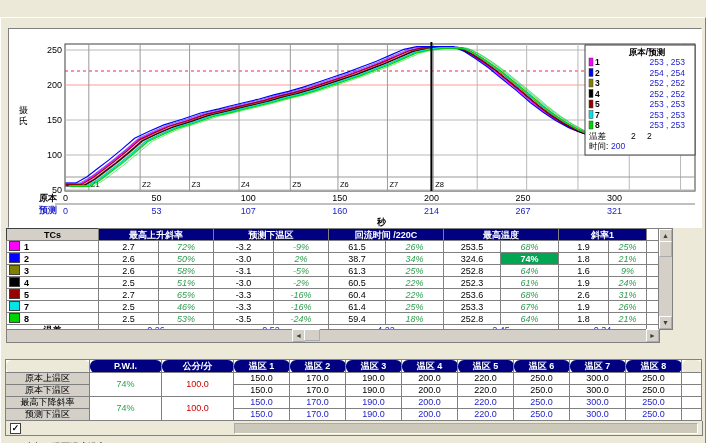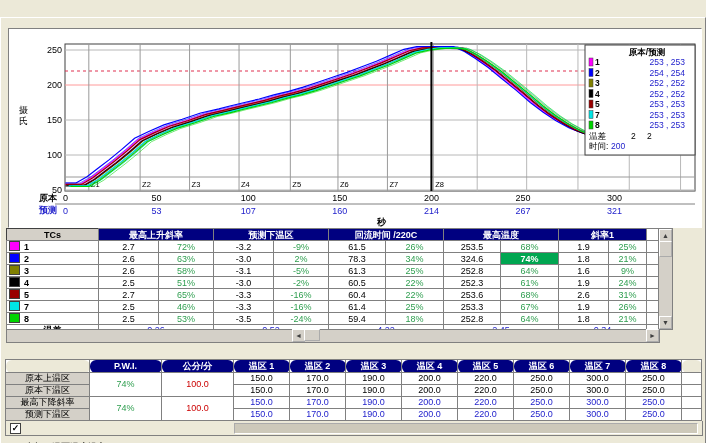--- a/index.html
+++ b/index.html
@@ -19,21 +19,21 @@
   .tc-panel{position:absolute;left:5px;top:210px;width:668px;height:114px;}
   table{border-collapse:collapse;table-layout:fixed;}
   .tc-panel table{width:652px;font-size:9px;background:#fff;border:1px solid #404040;}
   .tc-panel th,.tc-panel td{border:1px solid #808080;padding:0;height:10px;line-height:10px;
        text-align:center;overflow:hidden;white-space:nowrap;}
   .tc-panel th{background:#000080;color:#fff;font-weight:bold;height:11px;margin-left:24px;}
   th.tcs{background:#d4d0c8;color:#000;border:1px outset #fff;}
   th.filler{background:#fff;}
   td.tclabel{text-align:left;padding-left:2px;font-weight:bold;background:#fff;}
   .chip{display:inline-block;width:9px;height:8px;border:1px solid #404040;vertical-align:-1px;margin-right:4px;}
-  .pct{color:#2e9e4f;}
+  .pct{color:#2e9e4f;font-style:italic;}
   .hl{background:#00a651;color:#fff;font-weight:bold;}
   .blueval{color:#2222cc;}
   td.diff-label{font-weight:bold;}
   
   .vsb{position:absolute;right:1px;top:0;width:13px;height:100px;background:#d4d0c8;border:1px solid #808080;}
   .hsb{position:absolute;left:0;top:101px;width:652px;height:12px;background:#d4d0c8;border:1px solid #808080;}
   .sbtn{position:absolute;width:11px;height:11px;background:#d4d0c8;border:1px outset #fff;
         font-size:7px;line-height:11px;text-align:center;color:#404040;}
   .thumb{position:absolute;background:#d4d0c8;border:1px outset #fff;}
   
@@ -197,24 +197,24 @@
               <td class="pct">26%</td>
               <td class="">253.5</td>
               <td class="pct">68%</td>
               <td class="">1.9</td>
               <td class="pct">25%</td>
               <td></td>
             </tr>
             <tr>
               <td class="tclabel"><span class="chip" style="background:#0000ff"></span>2</td>
               <td class="">2.6</td>
-              <td class="pct">63%</td>
+              <td class="pct">50%</td>
               <td class="">-3.0</td>
               <td class="pct">2%</td>
-              <td class="">78.3</td>
+              <td class="">38.7</td>
               <td class="pct">34%</td>
               <td class="">324.6</td>
               <td class="hl">74%</td>
               <td class="">1.8</td>
               <td class="pct">21%</td>
               <td></td>
             </tr>
             <tr>
               <td class="tclabel"><span class="chip" style="background:#808000"></span>3</td>
               <td class="">2.6</td>

